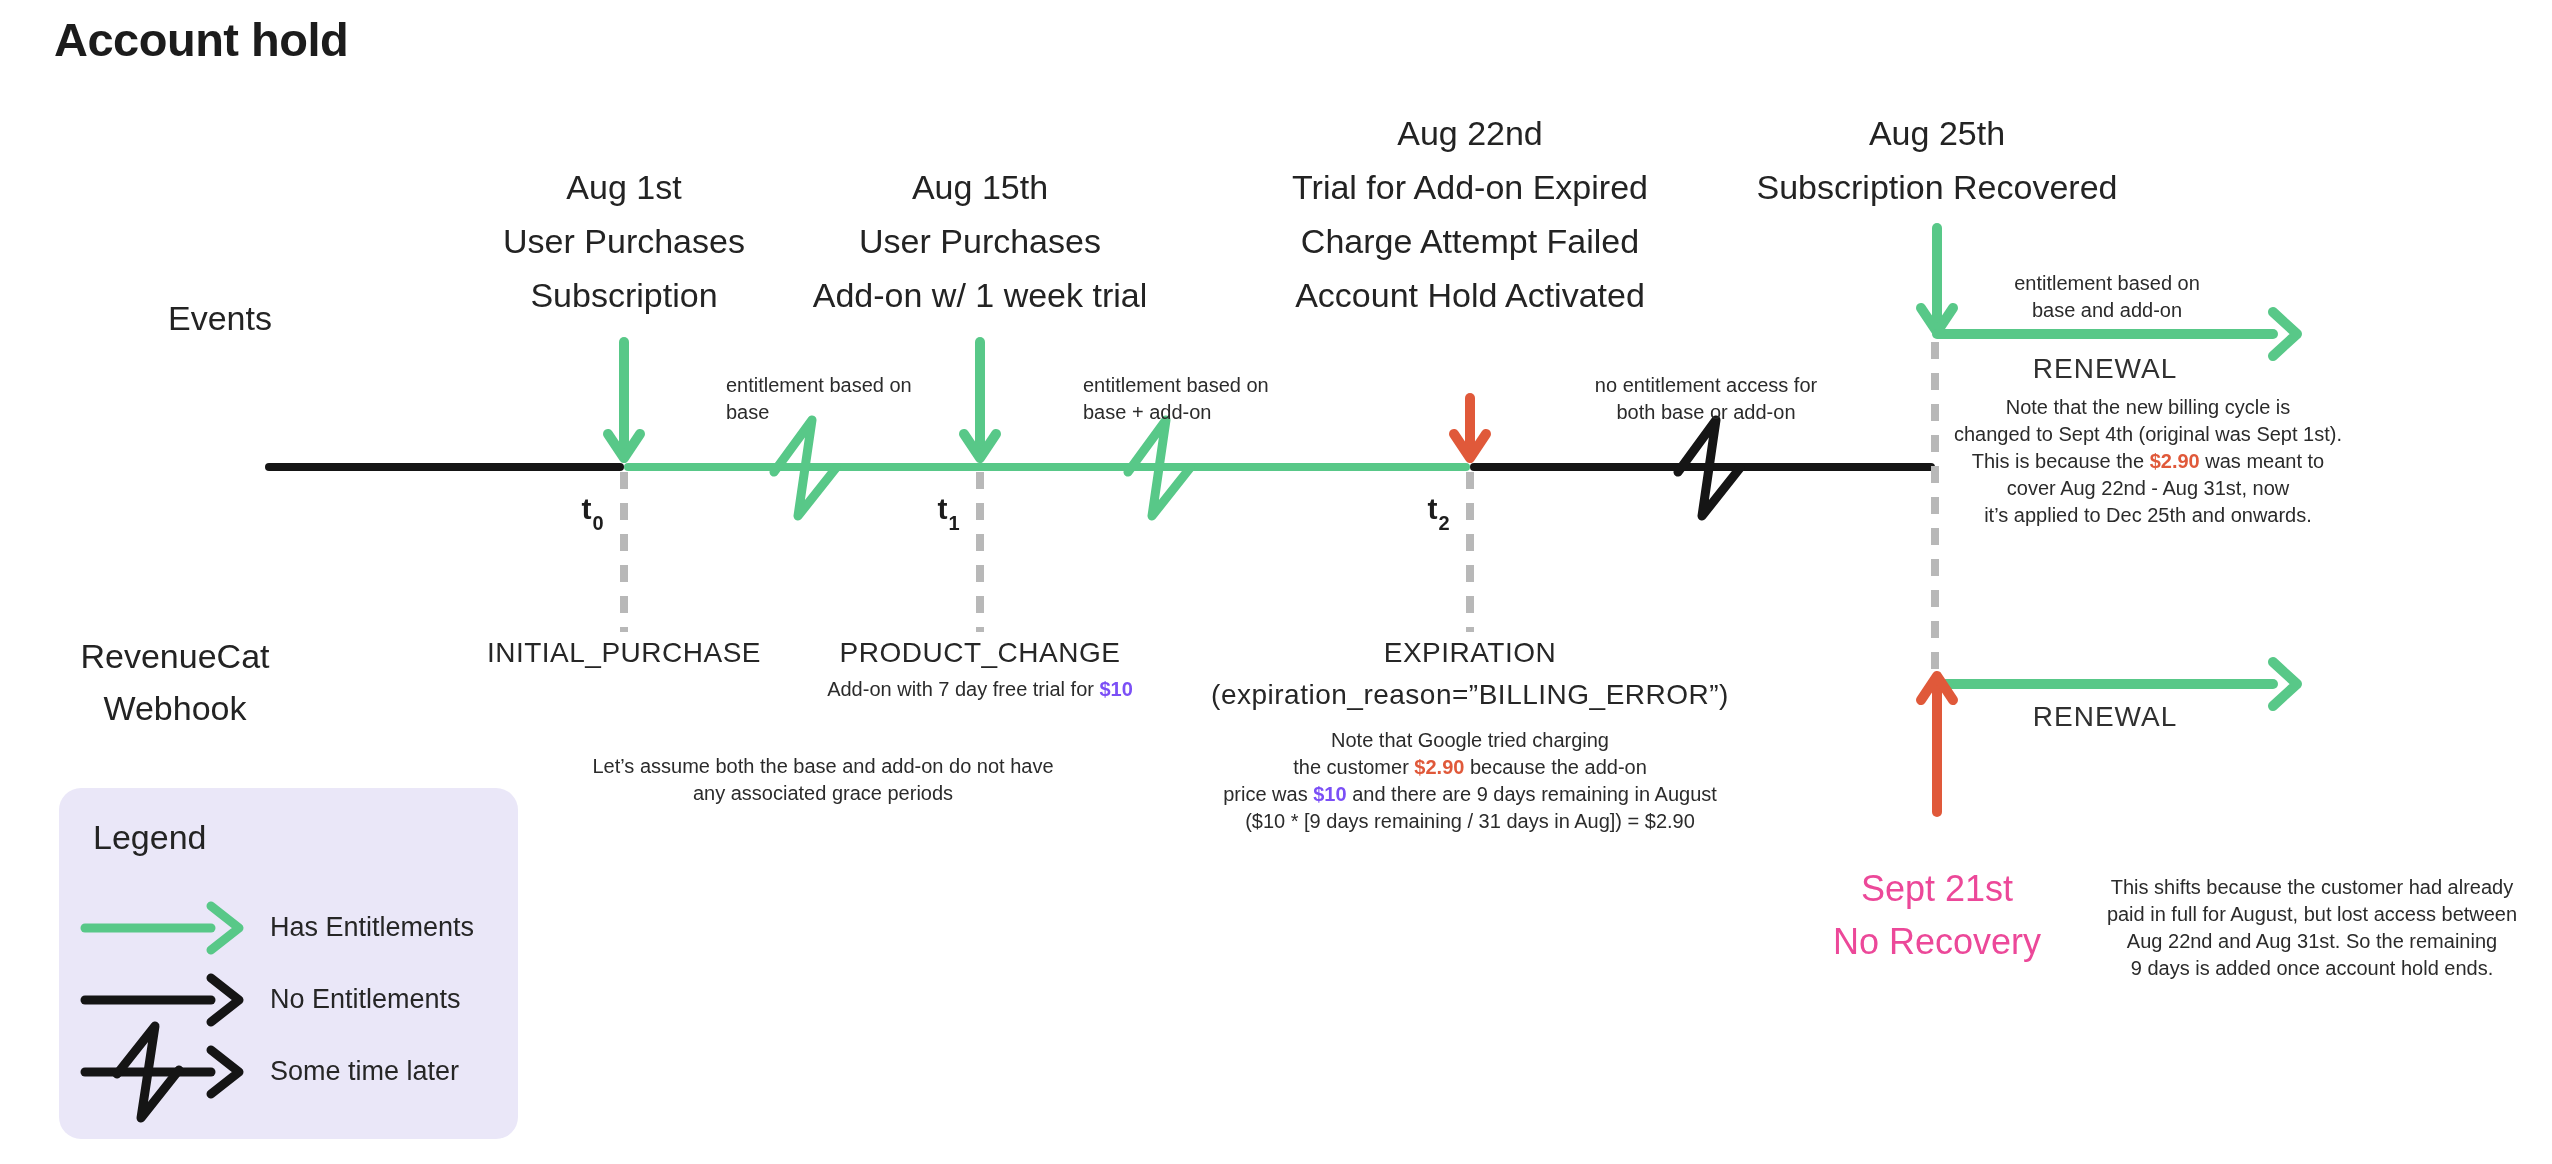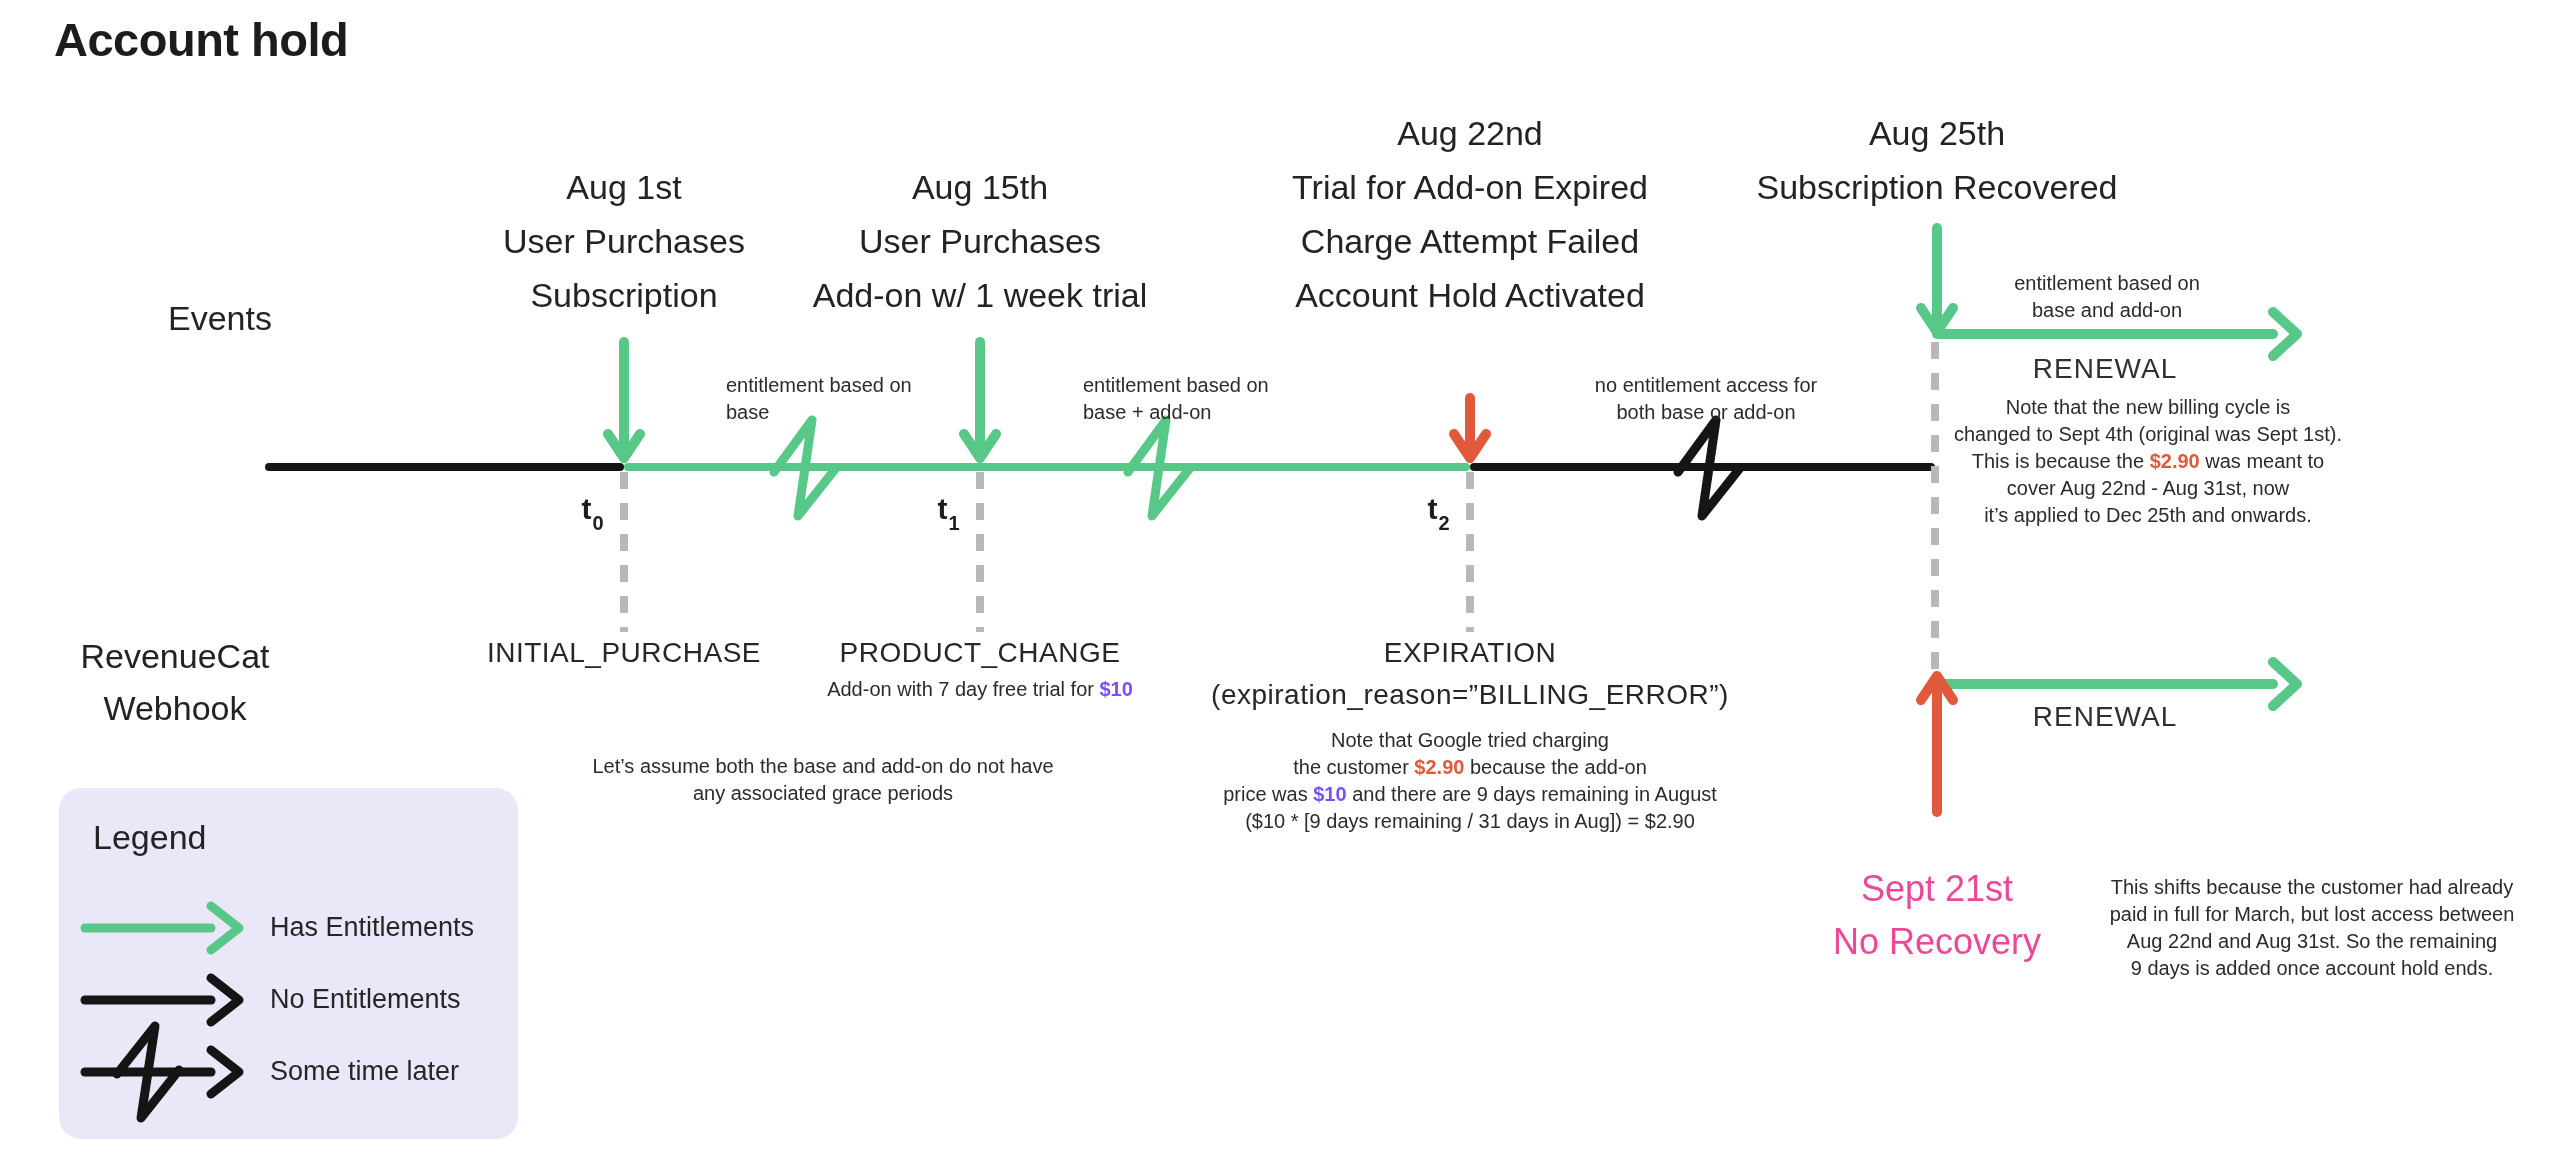--- a/index.html
+++ b/index.html
@@ -172,21 +172,21 @@
     <line x1="22" y1="152" x2="22" y2="20" stroke="currentColor" stroke-width="10" stroke-linecap="round"></line>
     <polyline points="6,40 22,16 38,40" fill="none" stroke="currentColor" stroke-width="10" stroke-linecap="round" stroke-linejoin="round"></polyline>
   </svg>
   <div class="abs renewal cx" style="left:2105px;top:701px;">RENEWAL</div>
   <div class="abs big-date cx" style="left:1937px;top:862px;">
     <div>Sept 21st</div>
     <div>No Recovery</div>
   </div>
   <div class="abs note cx" style="left:2312px;top:874px;">
     <div>This shifts because the customer had already</div>
-    <div>paid in full for March, but lost access between</div>
+    <div>paid in full for August, but lost access between</div>
     <div>Aug 22nd and Aug 31st. So the remaining</div>
     <div>9 days is added once account hold ends.</div>
   </div>
 
   <div class="legend-box"></div>
   <div class="legend-title">Legend</div>
 
   <svg class="abs stroke-green" style="left:81px;top:898px;" width="168" height="60">
     <line x1="4" y1="30" x2="130" y2="30" stroke="currentColor" stroke-width="9" stroke-linecap="round"></line>
     <polyline points="130,8 158,30 130,52" fill="none" stroke="currentColor" stroke-width="9" stroke-linecap="round" stroke-linejoin="round"></polyline>

